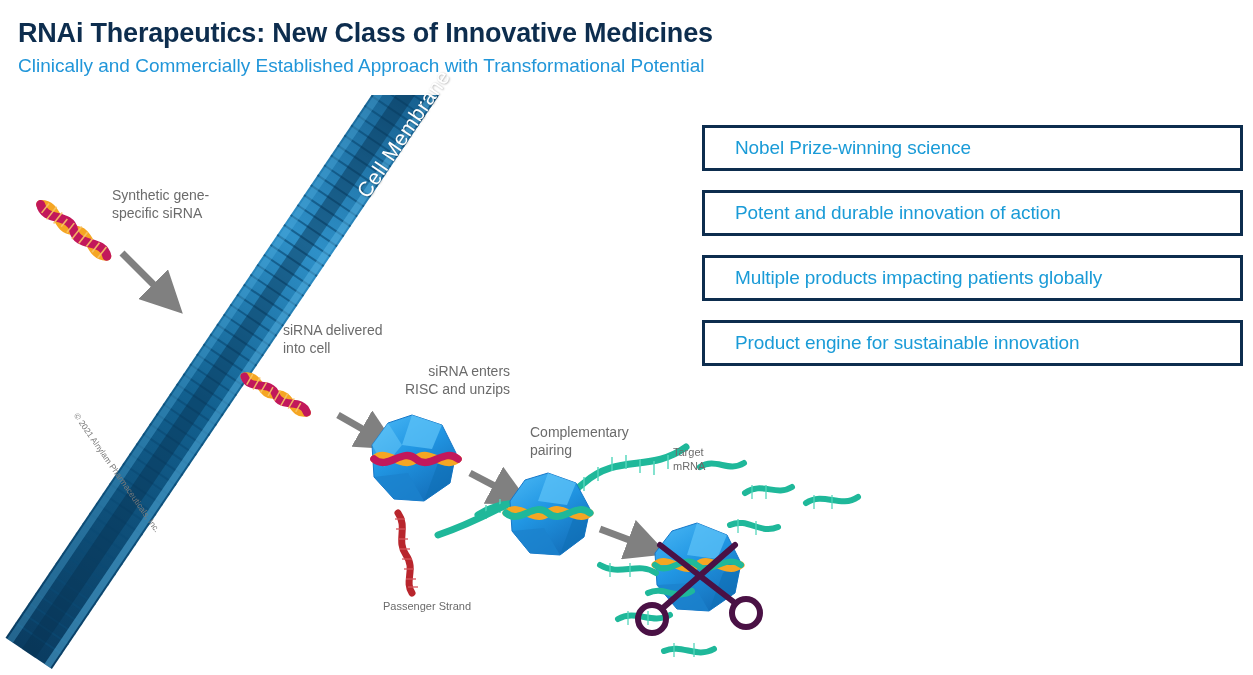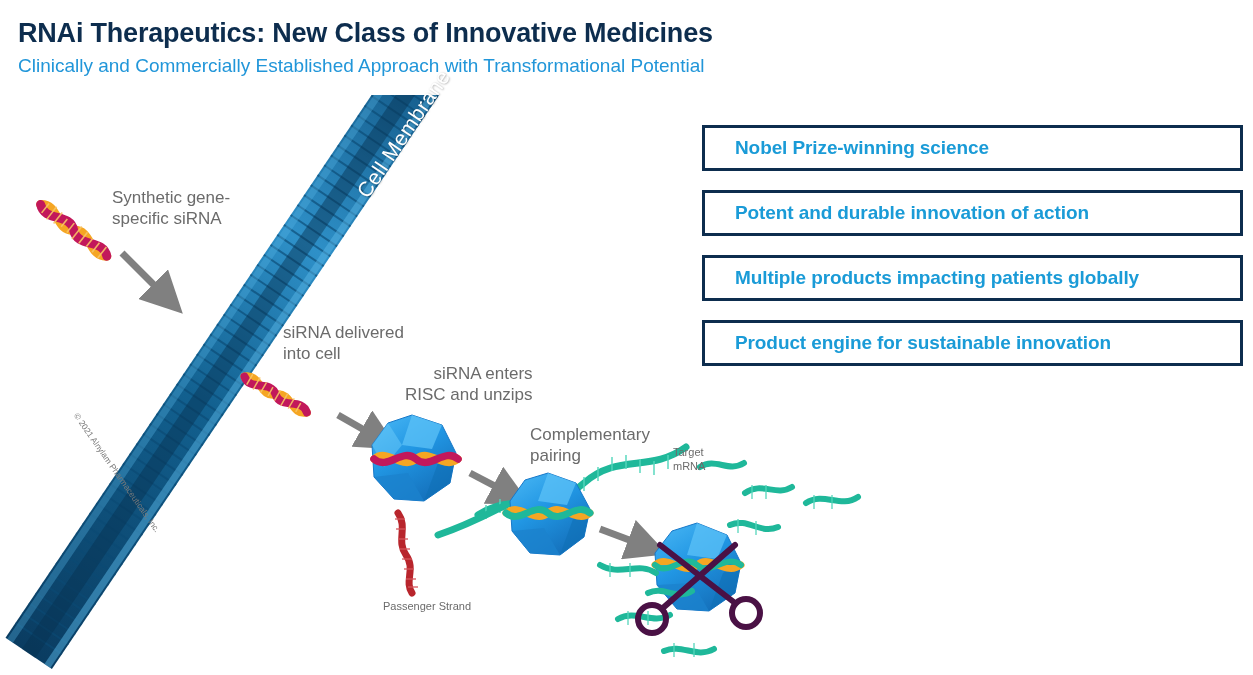--- a/index.html
+++ b/index.html
@@ -26,30 +26,30 @@
   
   .bullets{position:absolute;left:702px;top:125px;width:541px;}
   .bullet-box{
     border:3px solid #0d2d4e;background:#ffffff;
     height:40px;margin-bottom:19px;
     display:flex;align-items:center;
     box-sizing:content-box;
   }
   .bullet-box:last-child{margin-bottom:0;}
   .bullet-text{
-    color:#1a9bd7;font-weight:bold;font-size:19px;
+    color:#1a9bd7;font-weight:normal;font-size:19px;
     padding-left:30px;white-space:nowrap;letter-spacing:-0.1px;
   }
 
   
   .diagram{position:absolute;left:0;top:95px;width:700px;height:580px;}
   .diagram svg{display:block;}
 
   .dlabel{
-    position:absolute;color:#6b6b6b;font-size:17px;
+    position:absolute;color:#6b6b6b;font-size:14px;
     line-height:1.25;white-space:pre-line;
   }
   .dlabel.small{font-size:11px;}
 
   .copyright{
     position:absolute;color:#7a7a7a;font-size:8.5px;
     transform-origin:left top;
     transform:rotate(55deg);
     white-space:nowrap;
   }

